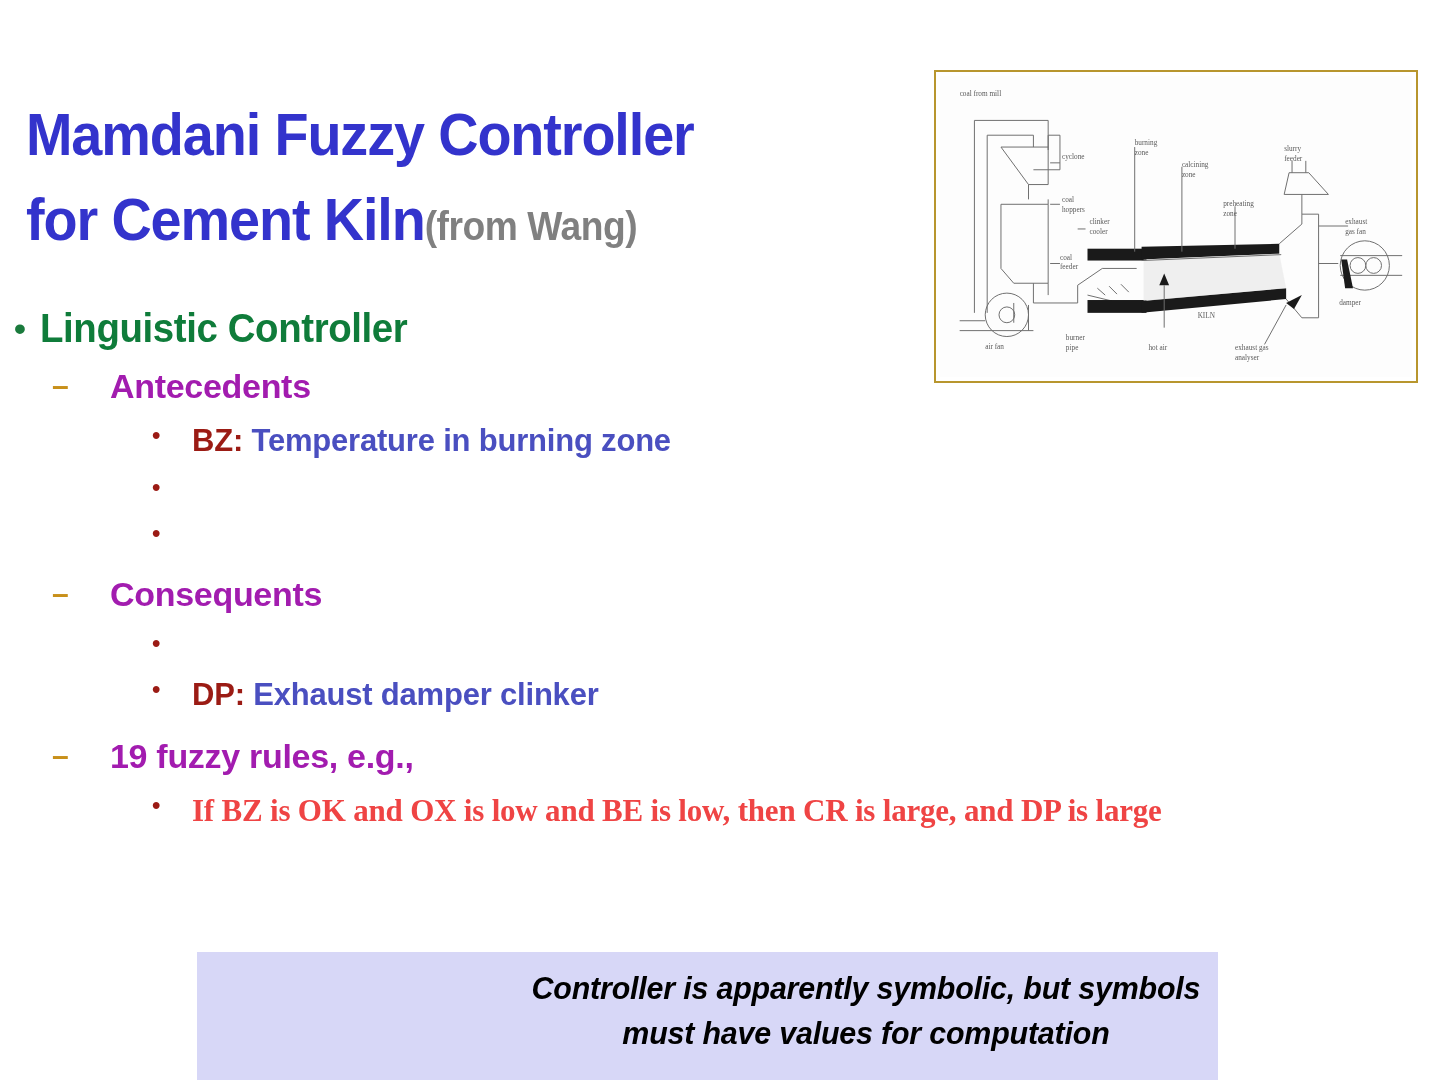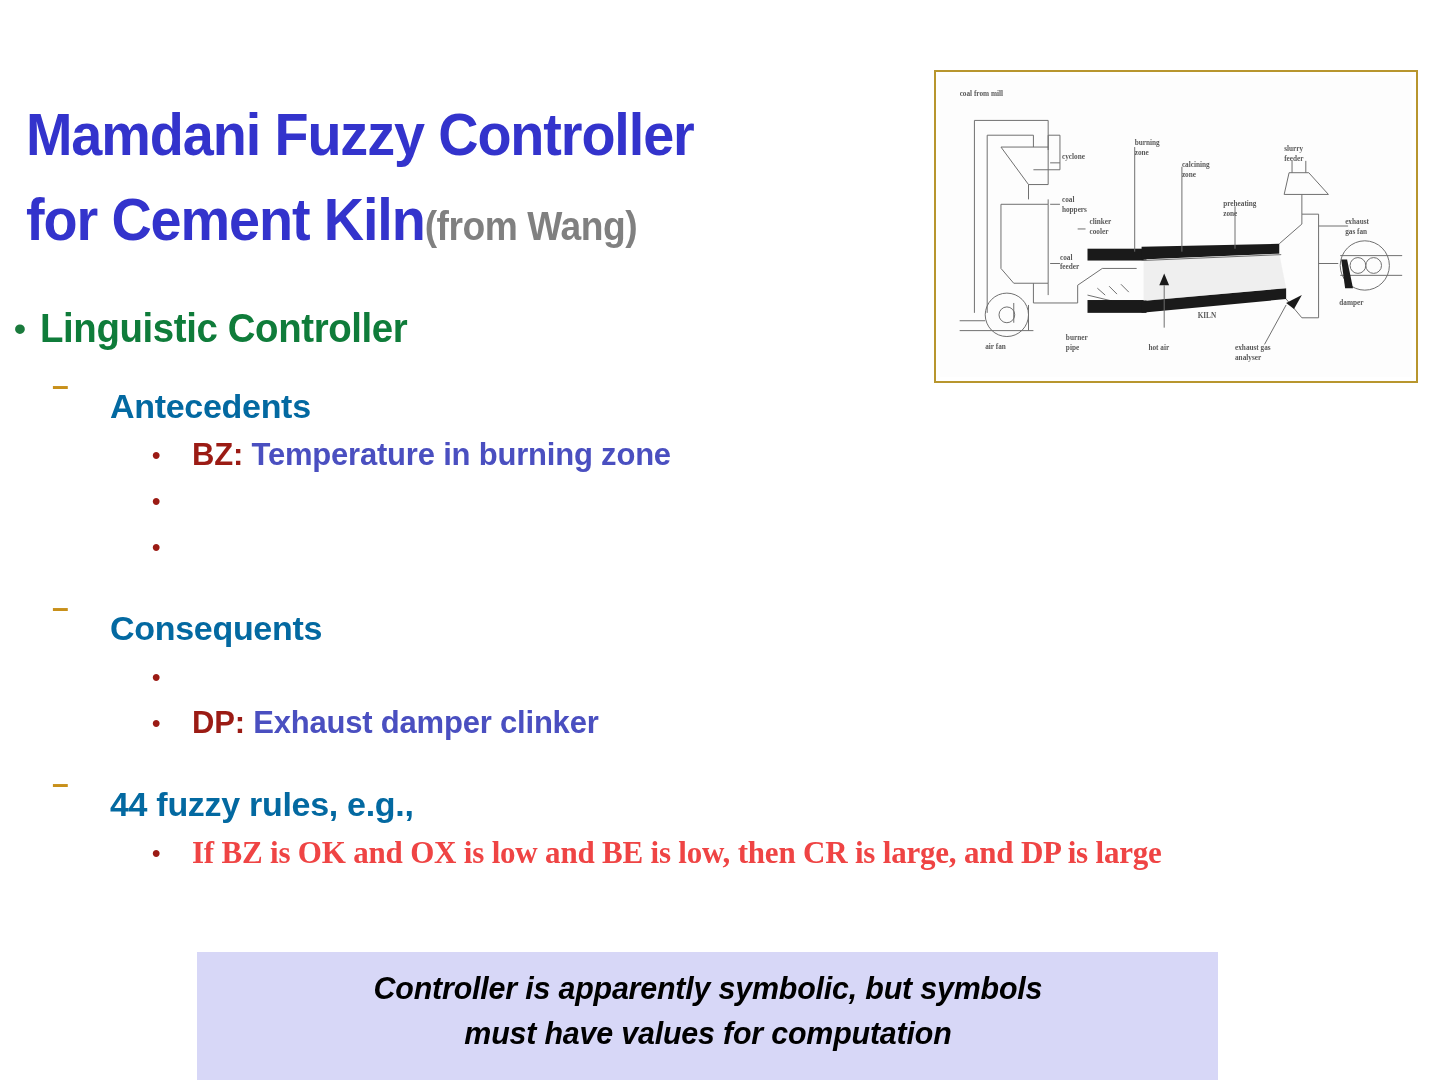--- a/index.html
+++ b/index.html
@@ -66,58 +66,58 @@
   .lvl2{margin-bottom:2px;}
   .lvl2 .bullet{
     width:58px; min-width:58px;
     margin-left:52px;
     color:#C8901A;
     font-size:30px;
     line-height:48px;
     font-weight:bold;
   }
   .lvl2 .txt{
-    color:#0369a1;
+    color:#a21caf;
     font-weight:bold;
     font-size:34px;
     line-height:48px;
     letter-spacing:-0.3px;
-    margin-top:20px;
   }
 
   
   .lvl3{margin-bottom:0px;}
   .lvl3 .bullet{
     width:40px; min-width:40px;
     margin-left:152px;
     color:#9B1B14;
     font-size:24px;
     line-height:46px;
     font-weight:bold;
     text-align:left;
   }
   .lvl3 .txt{
     font-weight:bold;
     font-size:31px;
     line-height:46px;
     letter-spacing:-0.2px;
+    margin-top:6px;
   }
   .code{color:#9B1B14;}
   .desc{color:#4A4FC0;}
   .rule{color:#ef4444; max-width:1180px; white-space:normal;font-family:Liberation Serif, serif;}
 
   
   #callout{
     position:absolute;
     left:197px; top:952px;
     width:1021px; height:128px;
     background:#D7D7F7;
     display:flex;
     align-items:flex-start;
-    justify-content:center;
+    justify-content:flex-end;
     padding-top:14px;
     box-sizing:border-box;
   }
   #callout .ctext{
     color:#000000;
     font-weight:bold;
     font-style:italic;
     font-size:32px;
     line-height:1.42;
     text-align:center;
@@ -128,21 +128,20 @@
 
   
   #figure-frame{
     position:absolute;
     left:934px; top:70px;
     width:484px; height:313px;
     border:2px solid #B8962E;
     background:#ffffff;
     box-sizing:border-box;
     padding:4px;
-    font-weight:bold;
   }
   #figure-frame svg{display:block;width:100%;height:100%;}
   .dlbl{
     font-family:"Liberation Serif", serif;
     font-size:7.4px;
     fill:#5a5a5a;
   }
   .dline{stroke:#6e6e6e;stroke-width:1;fill:none;}
   .dthick{fill:#1a1a1a;}
 </style>
@@ -183,21 +182,21 @@
   <div class="row lvl3">
     <div class="bullet">•</div>
   </div>
   <div class="row lvl3">
     <div class="bullet">•</div>
     <div class="txt"><span class="code">DP:</span><span class="desc"> Exhaust damper clinker</span></div>
   </div>
 
   <div class="row lvl2" style="margin-top:14px;">
     <div class="bullet">–</div>
-    <div class="txt">44 fuzzy rules, e.g.,</div>
+    <div class="txt">19 fuzzy rules, e.g.,</div>
   </div>
   <div class="row lvl3">
     <div class="bullet">•</div>
     <div class="txt rule">If BZ is OK and OX is low and BE is low, then CR is large, and DP is large</div>
   </div>
 
 </div>
 
 <div id="callout">
   <div class="ctext">

